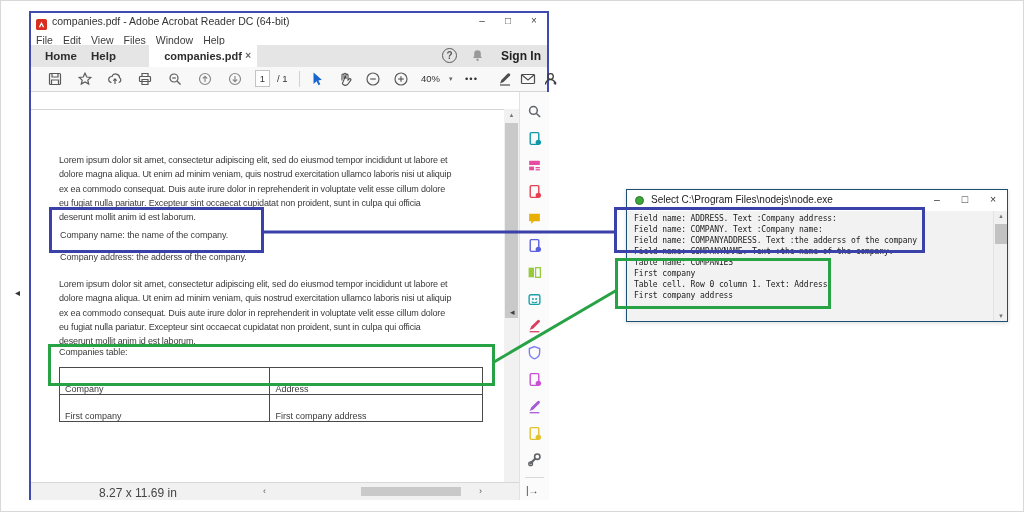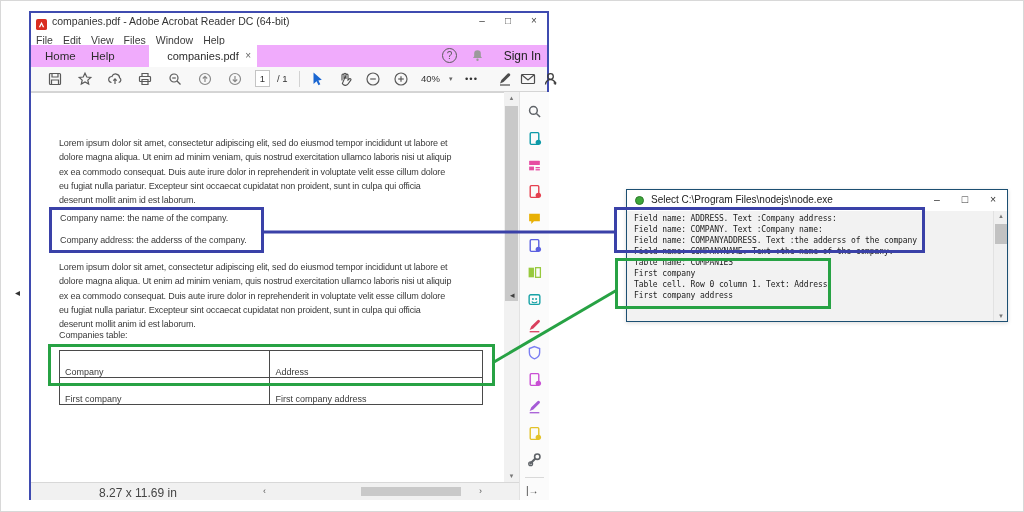--- a/index.html
+++ b/index.html
@@ -11,41 +11,41 @@
   
   .acrobat { position:absolute; left:28px; top:10px; width:520px; height:489px;
              background:#fff; border:2px solid #000000; z-index:1; }
   .titlebar { position:absolute; left:0; top:0; width:100%; height:17px; background:#fff; }
   .titlebar .appicon { position:absolute; left:5px; top:3px; width:11px; height:11px; }
   .titlebar .title { position:absolute; left:21px; top:2px; font-size:10.5px; color:#333; white-space:nowrap; }
   .winctrls { position:absolute; right:0; top:0; height:17px; display:flex; }
   .winctrls span { width:26px; height:17px; text-align:center; font-size:10px; line-height:16px; color:#444; }
   .menubar { position:absolute; left:0; top:17px; width:100%; height:15px; background:#fff; padding-left:5px; }
   .menubar span { display:inline-block; margin-right:10px; font-size:10.5px; color:#3c3c3c; line-height:15px; }
-  .tabbar { position:absolute; left:0; top:32px; width:100%; height:22px; background:#f0abfc; }
+  .tabbar { position:absolute; left:0; top:32px; width:100%; height:22px; background:#e5e5e5;font-weight:bold; }
   .tabbtn { position:absolute; top:0; height:22px; line-height:22px; font-size:11.5px; color:#2d2d2d; }
   .tab-home { left:14px; } .tab-tools { left:60px; }
   .tab-doc { position:absolute; left:118px; top:0; width:108px; height:22px; background:#fff;
              text-align:center; font-size:11px; color:#2d2d2d; line-height:22px; }
   .tab-doc .tclose { position:absolute; right:6px; top:0; color:#666; font-size:10px; }
   .help-circ { position:absolute; right:90px; top:3px; width:15px; height:15px; border:1.3px solid #5a5a5a;
                border-radius:50%; text-align:center; font-size:10px; line-height:13px; color:#5a5a5a; }
   .bell { position:absolute; right:62px; top:3px; width:15px; height:15px; }
   .signin { position:absolute; right:6px; top:2px; font-size:12px; color:#222; line-height:19px; }
   .toolbar { position:absolute; left:0; top:54px; width:100%; height:25px; background:#f8f8f8;
              border-bottom:1px solid #d5d5d5; }
   .tbi { position:absolute; top:4px; width:16px; height:16px; }
   .tbi svg { width:16px; height:16px; }
   .tbtext { position:absolute; top:6px; font-size:9.5px; color:#333; }
   .pagebox { position:absolute; top:3px; width:15px; height:17px; background:#fff; border:1px solid #c4c4c4;
              text-align:center; font-size:9.5px; line-height:16px; color:#333; }
   .tbdiv { position:absolute; top:4px; width:1px; height:16px; background:#d2d2d2; }
 
   
-  .docarea { position:absolute; left:0; top:79px; width:488px; height:390px; background:#d4d4d4; overflow:hidden; }
+  .docarea { position:absolute; left:0; top:96px; width:488px; height:390px; background:#d4d4d4; overflow:hidden; }
   .pdfpage { position:absolute; left:0; top:1px; width:473px; height:389px; background:#fff; }
   .pdftext { position:absolute; color:#3a3a3a; font-size:9px; letter-spacing:-0.15px; line-height:14.3px; white-space:nowrap; }
   .fieldlabel { position:absolute; color:#3a3a3a; font-size:9px; letter-spacing:-0.1px; white-space:nowrap; }
   .pdftable { position:absolute; left:28px; top:257px; width:424px; border-collapse:collapse; }
   .pdftable td { border:1px solid #4a4a4a; height:14px; font-size:9px; color:#3a3a3a;
                  padding:16px 0 0 5px; white-space:nowrap; }
   .col1 { width:211px; } .col2 { width:213px; }
   .vscroll { position:absolute; left:473px; top:0; width:15px; height:390px; background:#f1f1f1; }
   .vscroll .thumb { position:absolute; left:1px; top:14px; width:13px; height:195px; background:#c9c9c9; }
   .sb-arrow { position:absolute; left:0; width:15px; text-align:center; font-size:6px; color:#777; }

